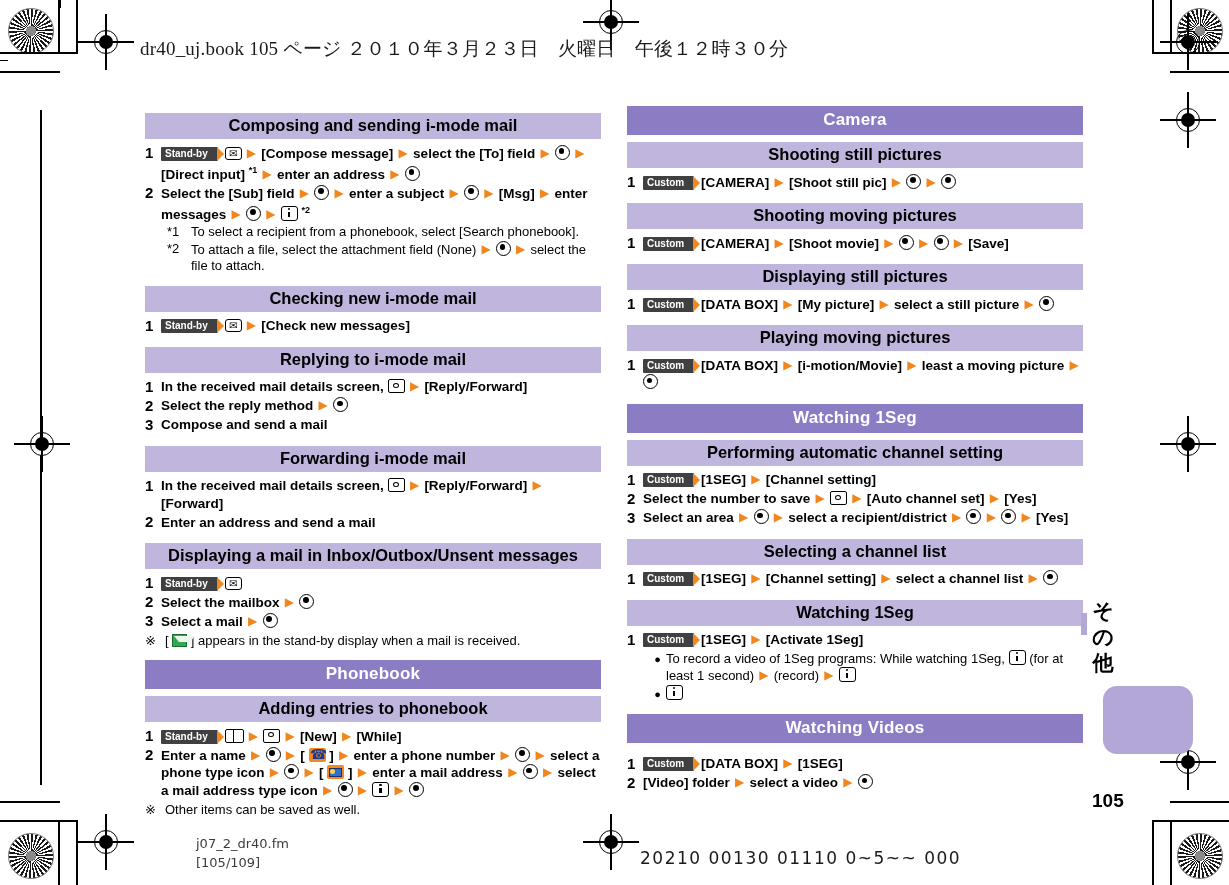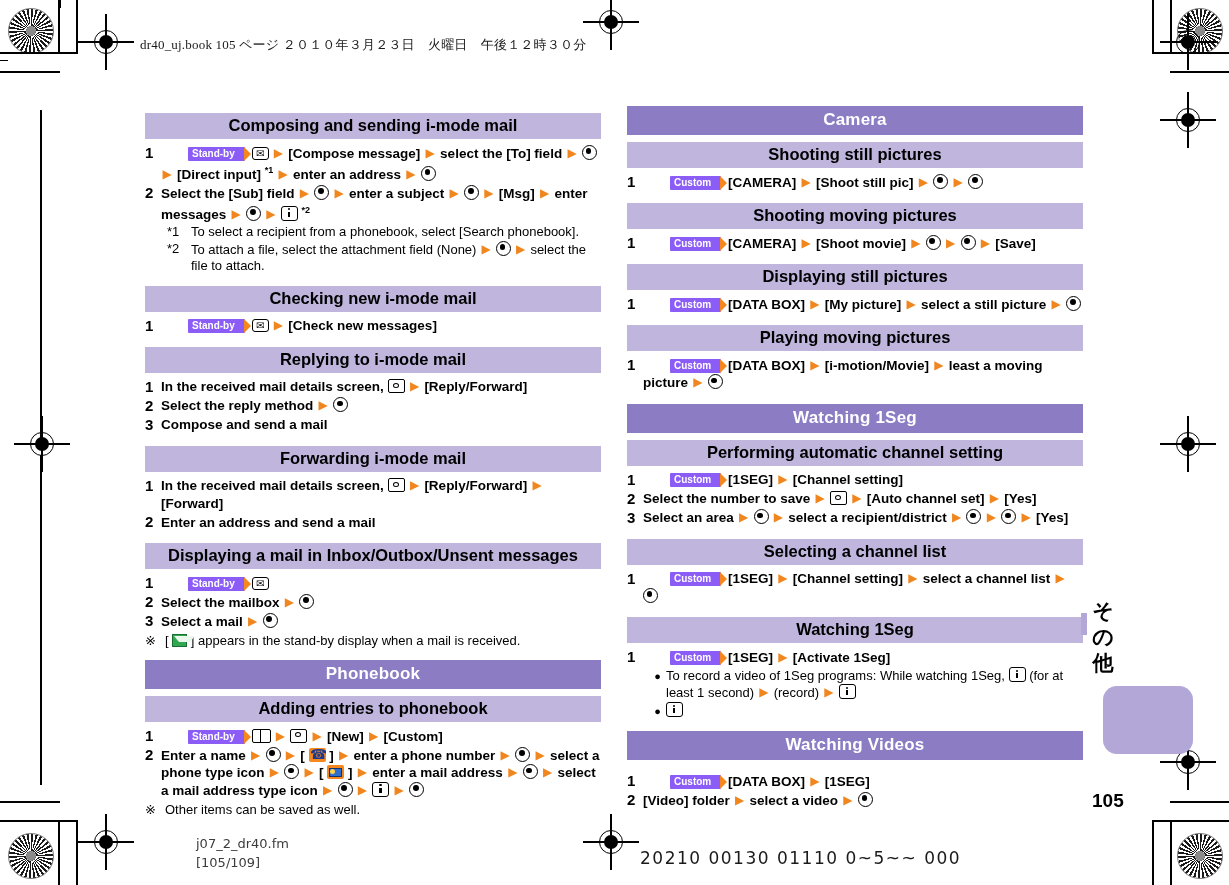--- a/index.html
+++ b/index.html
@@ -18,21 +18,21 @@
   .crosshair{position:absolute;width:40px;height:40px;}
   .crosshair .ring{position:absolute;left:8px;top:8px;width:24px;height:24px;
     border:1.5px solid #000;border-radius:50%;box-sizing:border-box;}
   .crosshair .dot{position:absolute;left:13px;top:13px;width:14px;height:14px;
     border-radius:50%;background:#000;}
   .crosshair .vl{position:absolute;left:19.2px;top:-8px;width:1.6px;height:56px;background:#000;}
   .crosshair .hl{position:absolute;top:19.2px;left:-8px;height:1.6px;width:56px;background:#000;}
   .cropline{position:absolute;background:#000;}
 
   
-  .page-header{position:absolute;left:140px;top:36px;font-size:13px;color:#1a1a1a;
+  .page-header{position:absolute;left:140px;top:36px;font-size:19px;color:#1a1a1a;
     white-space:nowrap;letter-spacing:.2px;font-family:"Liberation Serif","DejaVu Serif",serif;}
 
   
   .col{position:absolute;width:456px;}
   .col-left{left:145px;top:106px;}
   .col-right{left:627px;top:106px;}
 
   
   .bar-main{background:#8b7cc4;color:#ffffff;font-size:17px;font-weight:bold;
     text-align:center;padding:4px 0 5px;letter-spacing:.2px;}
@@ -52,23 +52,23 @@
   .note-mark{width:20px;flex:0 0 20px;}
   .fn{display:flex;font-size:13px;font-weight:normal;line-height:16.5px;margin-left:22px;}
   .fn-mark{width:24px;flex:0 0 24px;font-weight:normal;}
   .bullet-line{display:flex;font-size:13px;font-weight:normal;line-height:17px;
     margin-left:22px;margin-top:1px;}
   .bullet-mark{width:17px;flex:0 0 17px;text-align:center;font-size:11px;padding-top:1px;}
 
   
   .tok{display:inline;}
   .arrow{color:#f0861d;font-size:12px;padding:0 1.5px;vertical-align:1px;}
-  .badge{display:inline-block;background:#8b5cf6;color:#fff;font-size:10px;
+  .badge{display:inline-block;background:#404040;color:#fff;font-size:10px;
     font-weight:bold;padding:1px 10px 1px 4px;border-radius:1px;position:relative;
-    line-height:12px;margin-right:3px;vertical-align:1px;margin-left:27px;}
+    line-height:12px;margin-right:3px;vertical-align:1px;}
   .badge::after{content:"";position:absolute;right:-6px;top:0;width:0;height:0;
     border-left:7px solid #f5871f;border-top:7px solid transparent;
     border-bottom:7px solid transparent;}
   .key{display:inline-block;border:1.6px solid #000;border-radius:3px;
     padding:0 2px;line-height:11px;font-size:10px;vertical-align:1px;
     background:#fff;min-width:11px;text-align:center;font-weight:bold;}
   .key-mail{font-size:10px;letter-spacing:-1px;}
   .ok{display:inline-block;width:13px;height:13px;border:1.6px solid #000;
     border-radius:50%;position:relative;vertical-align:-2px;background:#fff;}
   .ok::after{content:"";position:absolute;left:2.7px;top:2.7px;width:5.8px;height:5.8px;
@@ -285,21 +285,21 @@
         <div style="flex: 1 1 0%;"><span class="tok">[ </span> <span class="ic-newmail"></span> <span class="tok">] appears in the stand-by display when a mail is received. </span> </div>
       </div>
     </div>
     <div class="gap"></div>
     <div class="bar-main">Phonebook</div>
     <div class="gap-s"></div>
     <div class="bar-sub">Adding entries to phonebook</div>
     <div class="steps">
       <div class="step">
         <div class="step-num">1</div>
-        <div class="step-body"><span class="badge">Stand-by</span> <span class="pbkey"></span> <span class="arrow">▶</span> <span class="cam"></span> <span class="arrow">▶</span> <span class="tok">[New] </span> <span class="arrow">▶</span> <span class="tok">[Custom] </span> </div>
+        <div class="step-body"><span class="badge">Stand-by</span> <span class="pbkey"></span> <span class="arrow">▶</span> <span class="cam"></span> <span class="arrow">▶</span> <span class="tok">[New] </span> <span class="arrow">▶</span> <span class="tok">[While] </span> </div>
       </div>
       <div class="step">
         <div class="step-num">2</div>
         <div class="step-body"><span class="tok">Enter a name </span> <span class="arrow">▶</span> <span class="ok"></span> <span class="arrow">▶</span> <span class="tok">[ </span> <span class="icon-box ic-phone"></span> <span class="tok">] </span> <span class="arrow">▶</span> <span class="tok">enter a phone number </span> <span class="arrow">▶</span> <span class="ok"></span> <span class="arrow">▶</span> <span class="tok">select a phone type icon </span> <span class="arrow">▶</span> <span class="ok"></span> <span class="arrow">▶</span> <span class="tok">[ </span> <span class="icon-box ic-mailaddr"></span> <span class="tok">] </span> <span class="arrow">▶</span> <span class="tok">enter a mail address </span> <span class="arrow">▶</span> <span class="ok"></span> <span class="arrow">▶</span> <span class="tok">select a mail address type icon </span> <span class="arrow">▶</span> <span class="ok"></span> <span class="arrow">▶</span> <span class="ikey"></span> <span class="arrow">▶</span> <span class="ok"></span> </div>
       </div>
       <div class="note">
         <div class="note-mark">※</div>
         <div style="flex: 1 1 0%;"><span class="tok">Other items can be saved as well. </span> </div>
       </div>
     </div>

